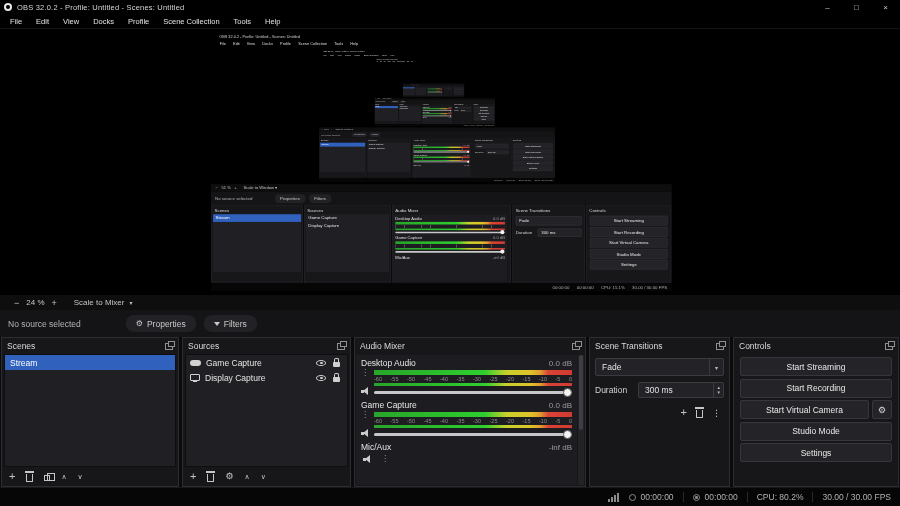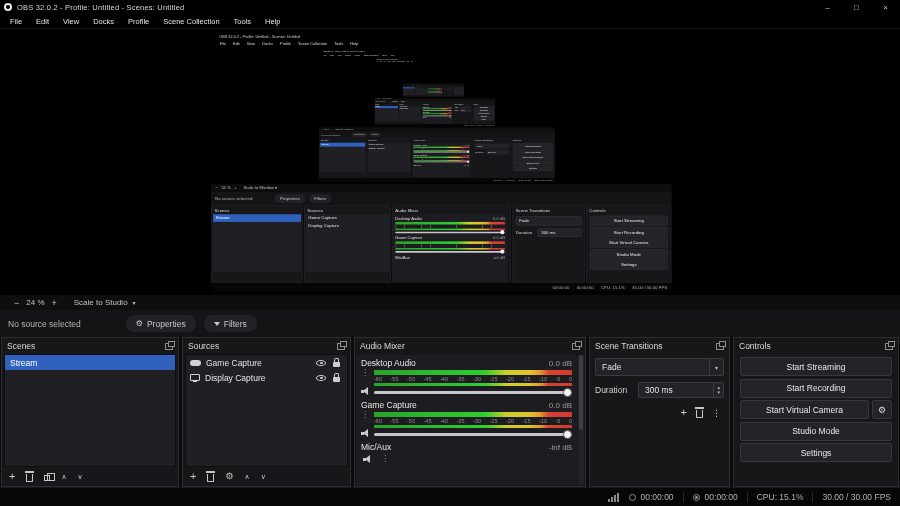--- a/index.html
+++ b/index.html
@@ -511,21 +511,21 @@
           <div class="m-status">00:00:00      00:00:00      CPU: 15.1%      30.00 / 30.00 FPS</div>
         </div>
       </div>
   </div>
 
   <div class="zoombar">
     <span class="zbtn">−</span>
     <span class="zoom-level">24 %</span>
     <span class="zbtn">+</span>
     <span class="scale-mode">
-      <span>Scale to Studio</span>
+      <span>Scale to Mixer</span>
       <span class="caret">▾</span>
     </span>
   </div>
 
   <div class="srcbar">
     <span class="src-status">No source selected</span>
     <span class="pill properties">
       <span class="i-gear">⚙</span>
       <span>Properties</span>
     </span>
@@ -749,18 +749,18 @@
     <span class="sb-group">
       <i class="i-ring"></i>
       <span>00:00:00</span>
     </span>
     <span class="sep"></span>
     <span class="sb-group">
       <i class="i-rec"></i>
       <span>00:00:00</span>
     </span>
     <span class="sep"></span>
-    <span>CPU: 15.1%</span>
+    <span>CPU: 80.2%</span>
     <span class="sep"></span>
     <span>30.00 / 30.00 FPS</span>
   </footer>
 
 </div>
 
 </body></html>

